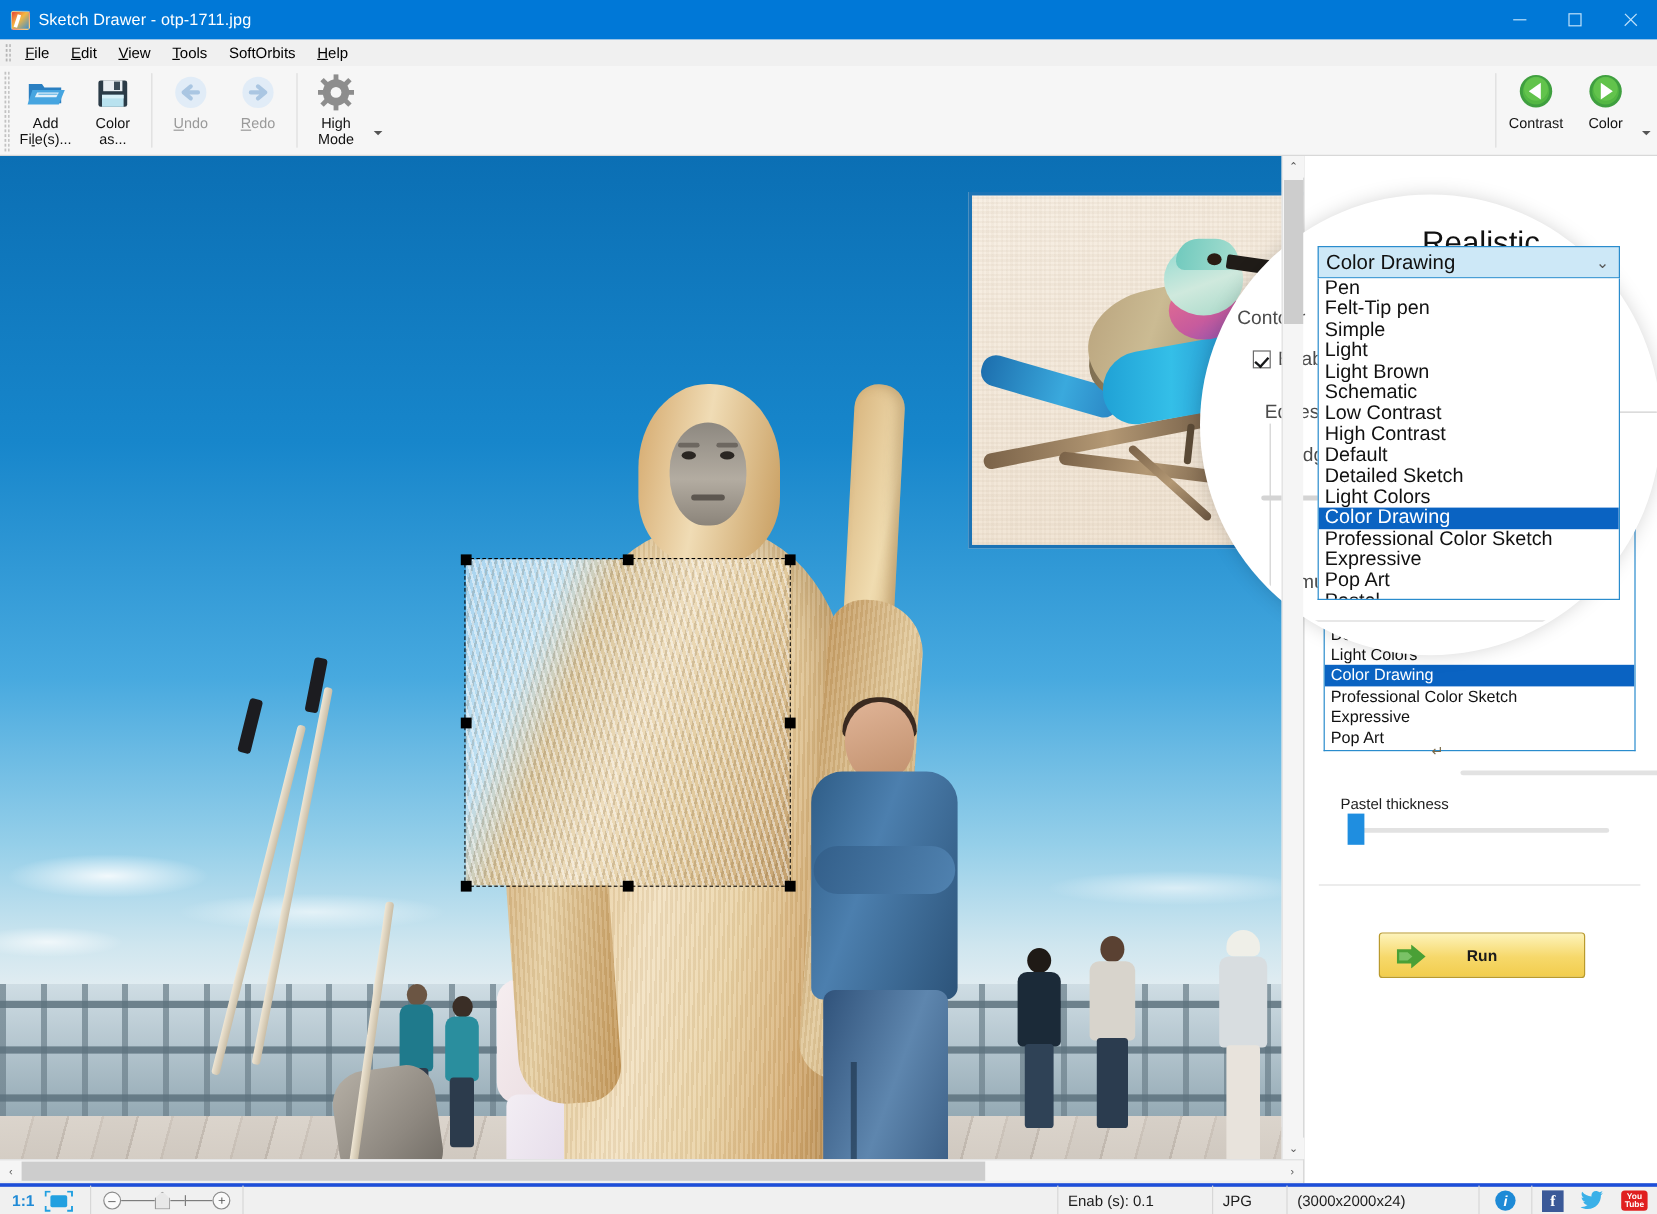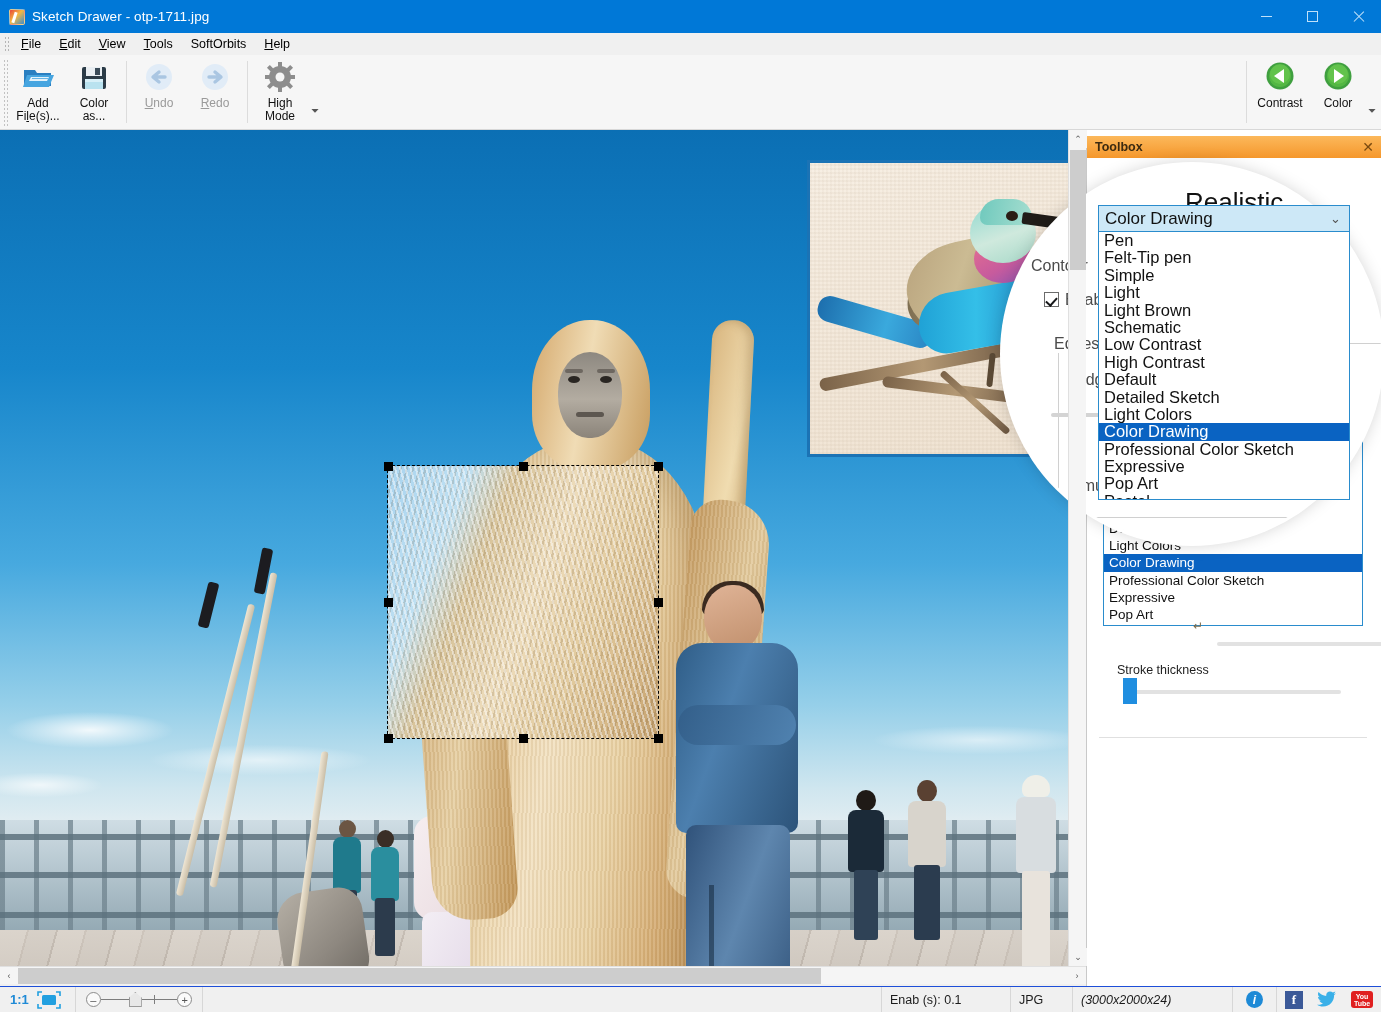--- a/index.html
+++ b/index.html
@@ -345,21 +345,21 @@
     position:absolute;left:0;top:966px;width:1086px;height:18px;background:#f5f5f5;
     border-top:1px solid #e0e0e0;display:flex;align-items:center;
   }
   .hsb-arrow{ width:18px;height:18px;display:flex;align-items:center;justify-content:center;
     font-size:9px;color:#5a5a5a;}
   #hthumb{ position:absolute;left:18px;top:1px;width:803px;height:16px;background:#cdcdcd;}
 
   
   #statusbar{
     position:absolute;left:0;top:986px;width:1381px;height:26px;
-    background:#f0f0f0;border-top:1px solid #1d4ed8;display:flex;align-items:center;
+    background:#f0f0f0;border-top:3px solid #1d4ed8;display:flex;align-items:center;
   }
   .sb-cell{ height:26px;display:flex;align-items:center;padding:0 8px;
     border-right:1px solid #d7d7d7;font-size:12.5px;color:#1c1c1c;}
   #sb-zoom-ratio{ color:#1f8ad6;font-weight:bold;font-size:13px;padding-left:10px;padding-right:6px;border:none;}
   #sb-fit-icon{ width:24px;height:18px;position:relative;margin-right:6px;}
   #sb-zoom-slider{ display:flex;align-items:center;padding:0 10px;height:26px;border-right:1px solid #d7d7d7;}
   .zs-circle{ width:15px;height:15px;border:1.4px solid #8c8c8c;border-radius:50%;
     display:flex;align-items:center;justify-content:center;font-size:11px;color:#555;background:#fafafa;}
   .zs-line{ width:28px;height:1.5px;background:#7d7d7d;}
   .zs-marker{ width:1.5px;height:9px;background:#7d7d7d;}
@@ -634,24 +634,20 @@
   <div class="leg" style="left:178px;top:190px;height:34px;transform:rotate(6deg);"></div>
   <div class="leg" style="left:198px;top:190px;height:32px;transform:rotate(-8deg);"></div>
   <div class="b-throat"></div>
   <div class="b-head"></div>
   <div class="b-cap"></div>
   <div class="b-beak"></div>
   <div class="b-eye"></div>
 </div>
 
 <div id="toolbox">
-  <div id="toolbox-header">
-    <span id="toolbox-title">Toolbox</span>
-    <span id="toolbox-close">✕</span>
-  </div>
 
   <div id="style-select">Realistic</div>
   <div id="style-arrow">▼</div>
 
   <div id="presets-label">Presets</div>
 
   <div id="preset-combo">
     <span>Color Drawing</span>
     <span id="preset-caret">⌄</span>
   </div>
@@ -671,26 +667,35 @@
       <div class="preset-opt selected" style="height: 17.4px; line-height: 17.4px; font-size: 13.5px;">Color Drawing</div>
       <div class="preset-opt" style="height: 17.4px; line-height: 17.4px; font-size: 13.5px;">Professional Color Sketch</div>
       <div class="preset-opt" style="height: 17.4px; line-height: 17.4px; font-size: 13.5px;">Expressive</div>
       <div class="preset-opt" style="height: 17.4px; line-height: 17.4px; font-size: 13.5px;">Pop Art</div>
       <div class="preset-opt" style="height: 17.4px; line-height: 17.4px; font-size: 13.5px;">Pastel</div>
     </div>
 
   <div class="tb-text" style="left:106px;top:489px;font-size:12px;color:#7a6a4a;">↵</div>
   <div class="tb-track" style="left:130px;top:512px;width:205px;"></div>
 
-  <div class="tb-text" style="left:30px;top:533px;">Stroke thickness</div>
+  <div class="tb-text" style="left:30px;top:533px;">Pastel thickness</div>
   <div class="tb-track" style="left:44px;top:560px;width:210px;"></div>
   <div class="tb-thumb" style="left:36px;top:548px;"></div>
 
   <div class="tb-divider" style="top:607px;"></div>
 
+  <div id="run-button">
+    <div id="run-arrow">
+      <svg width="30" height="20" viewBox="0 0 30 20">
+        <path d="M0 4 L12 4 L12 0 L24 10 L12 20 L12 16 L0 16 Z" fill="#4aa036"></path>
+        <path d="M2 6.5 L9 6.5 L13 10 L9 13.5 L2 13.5 Z" fill="#8fd07a" opacity="0.7"></path>
+      </svg>
+    </div>
+    <span id="run-label">Run</span>
+  </div>
 </div>
 
 <div id="lens">
   <div id="lens-inner">
     <span class="lens-label" style="left:28px;top:92px;">Contour</span>
     <div style="position:absolute;left:100px;top:86px;width:1px;height:26px;background:#d9d9d9;"></div>
 
     <div class="lens-checkbox" style="left:41px;top:127px;"></div>
     <span class="lens-label" style="left:62px;top:126px;">Enab</span>
 
@@ -765,21 +770,21 @@
     <div class="zs-line" style="width:12px"></div>
     <div class="zs-marker"></div>
     <div class="zs-line" style="width:22px"></div>
     <div class="zs-circle">+</div>
   </div>
 
   <div id="sb-spacer"></div>
 
   <div class="sb-cell" style="width:130px;border-left:1px solid #d7d7d7;">Enab (s): 0.1</div>
   <div class="sb-cell" style="width:62px;">JPG</div>
-  <div class="sb-cell" style="width:160px;font-style:italic;">(3000x2000x24)</div>
+  <div class="sb-cell" style="width:160px;">(3000x2000x24)</div>
 
   <div class="sb-cell" style="width:44px;justify-content:center;">
     <div id="sb-info">i</div>
   </div>
   <div class="sb-cell" style="border:none;padding:0 4px 0 8px;">
     <div id="sb-fb">f</div>
   </div>
   <div class="sb-cell" style="border:none;padding:0 4px;">
     <div class="sb-social">
       <svg width="20" height="17" viewBox="0 0 20 17">

